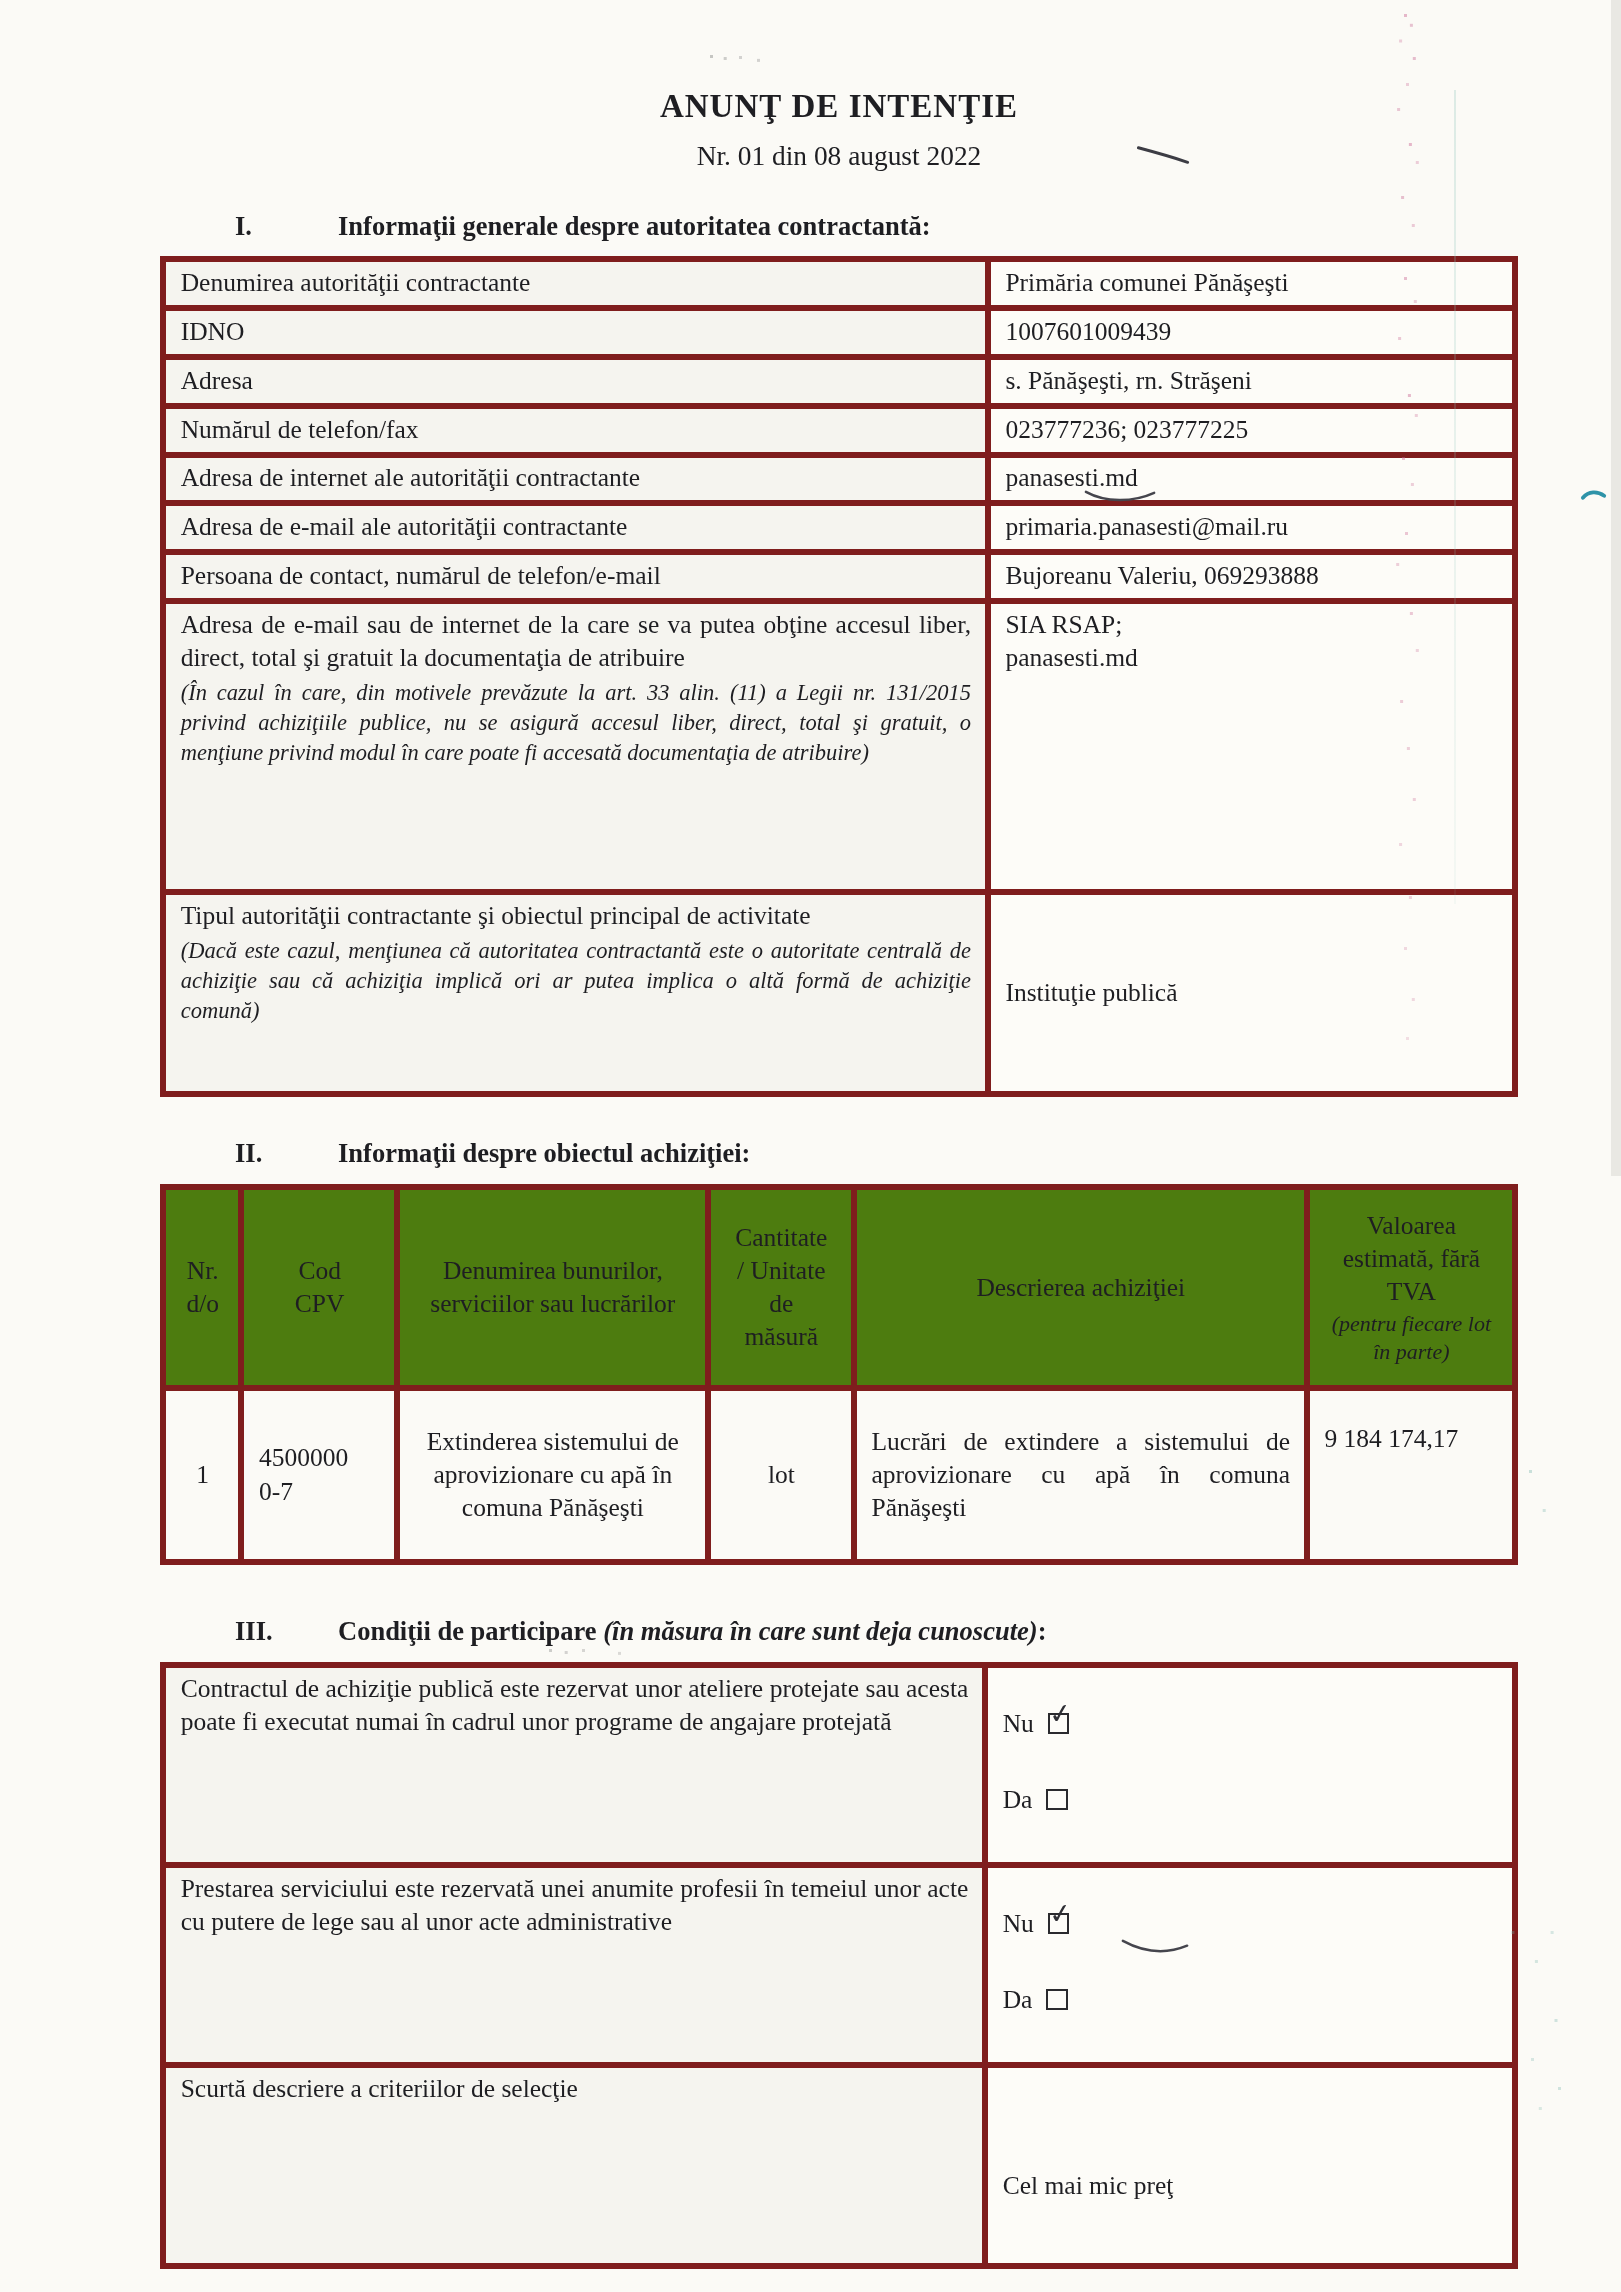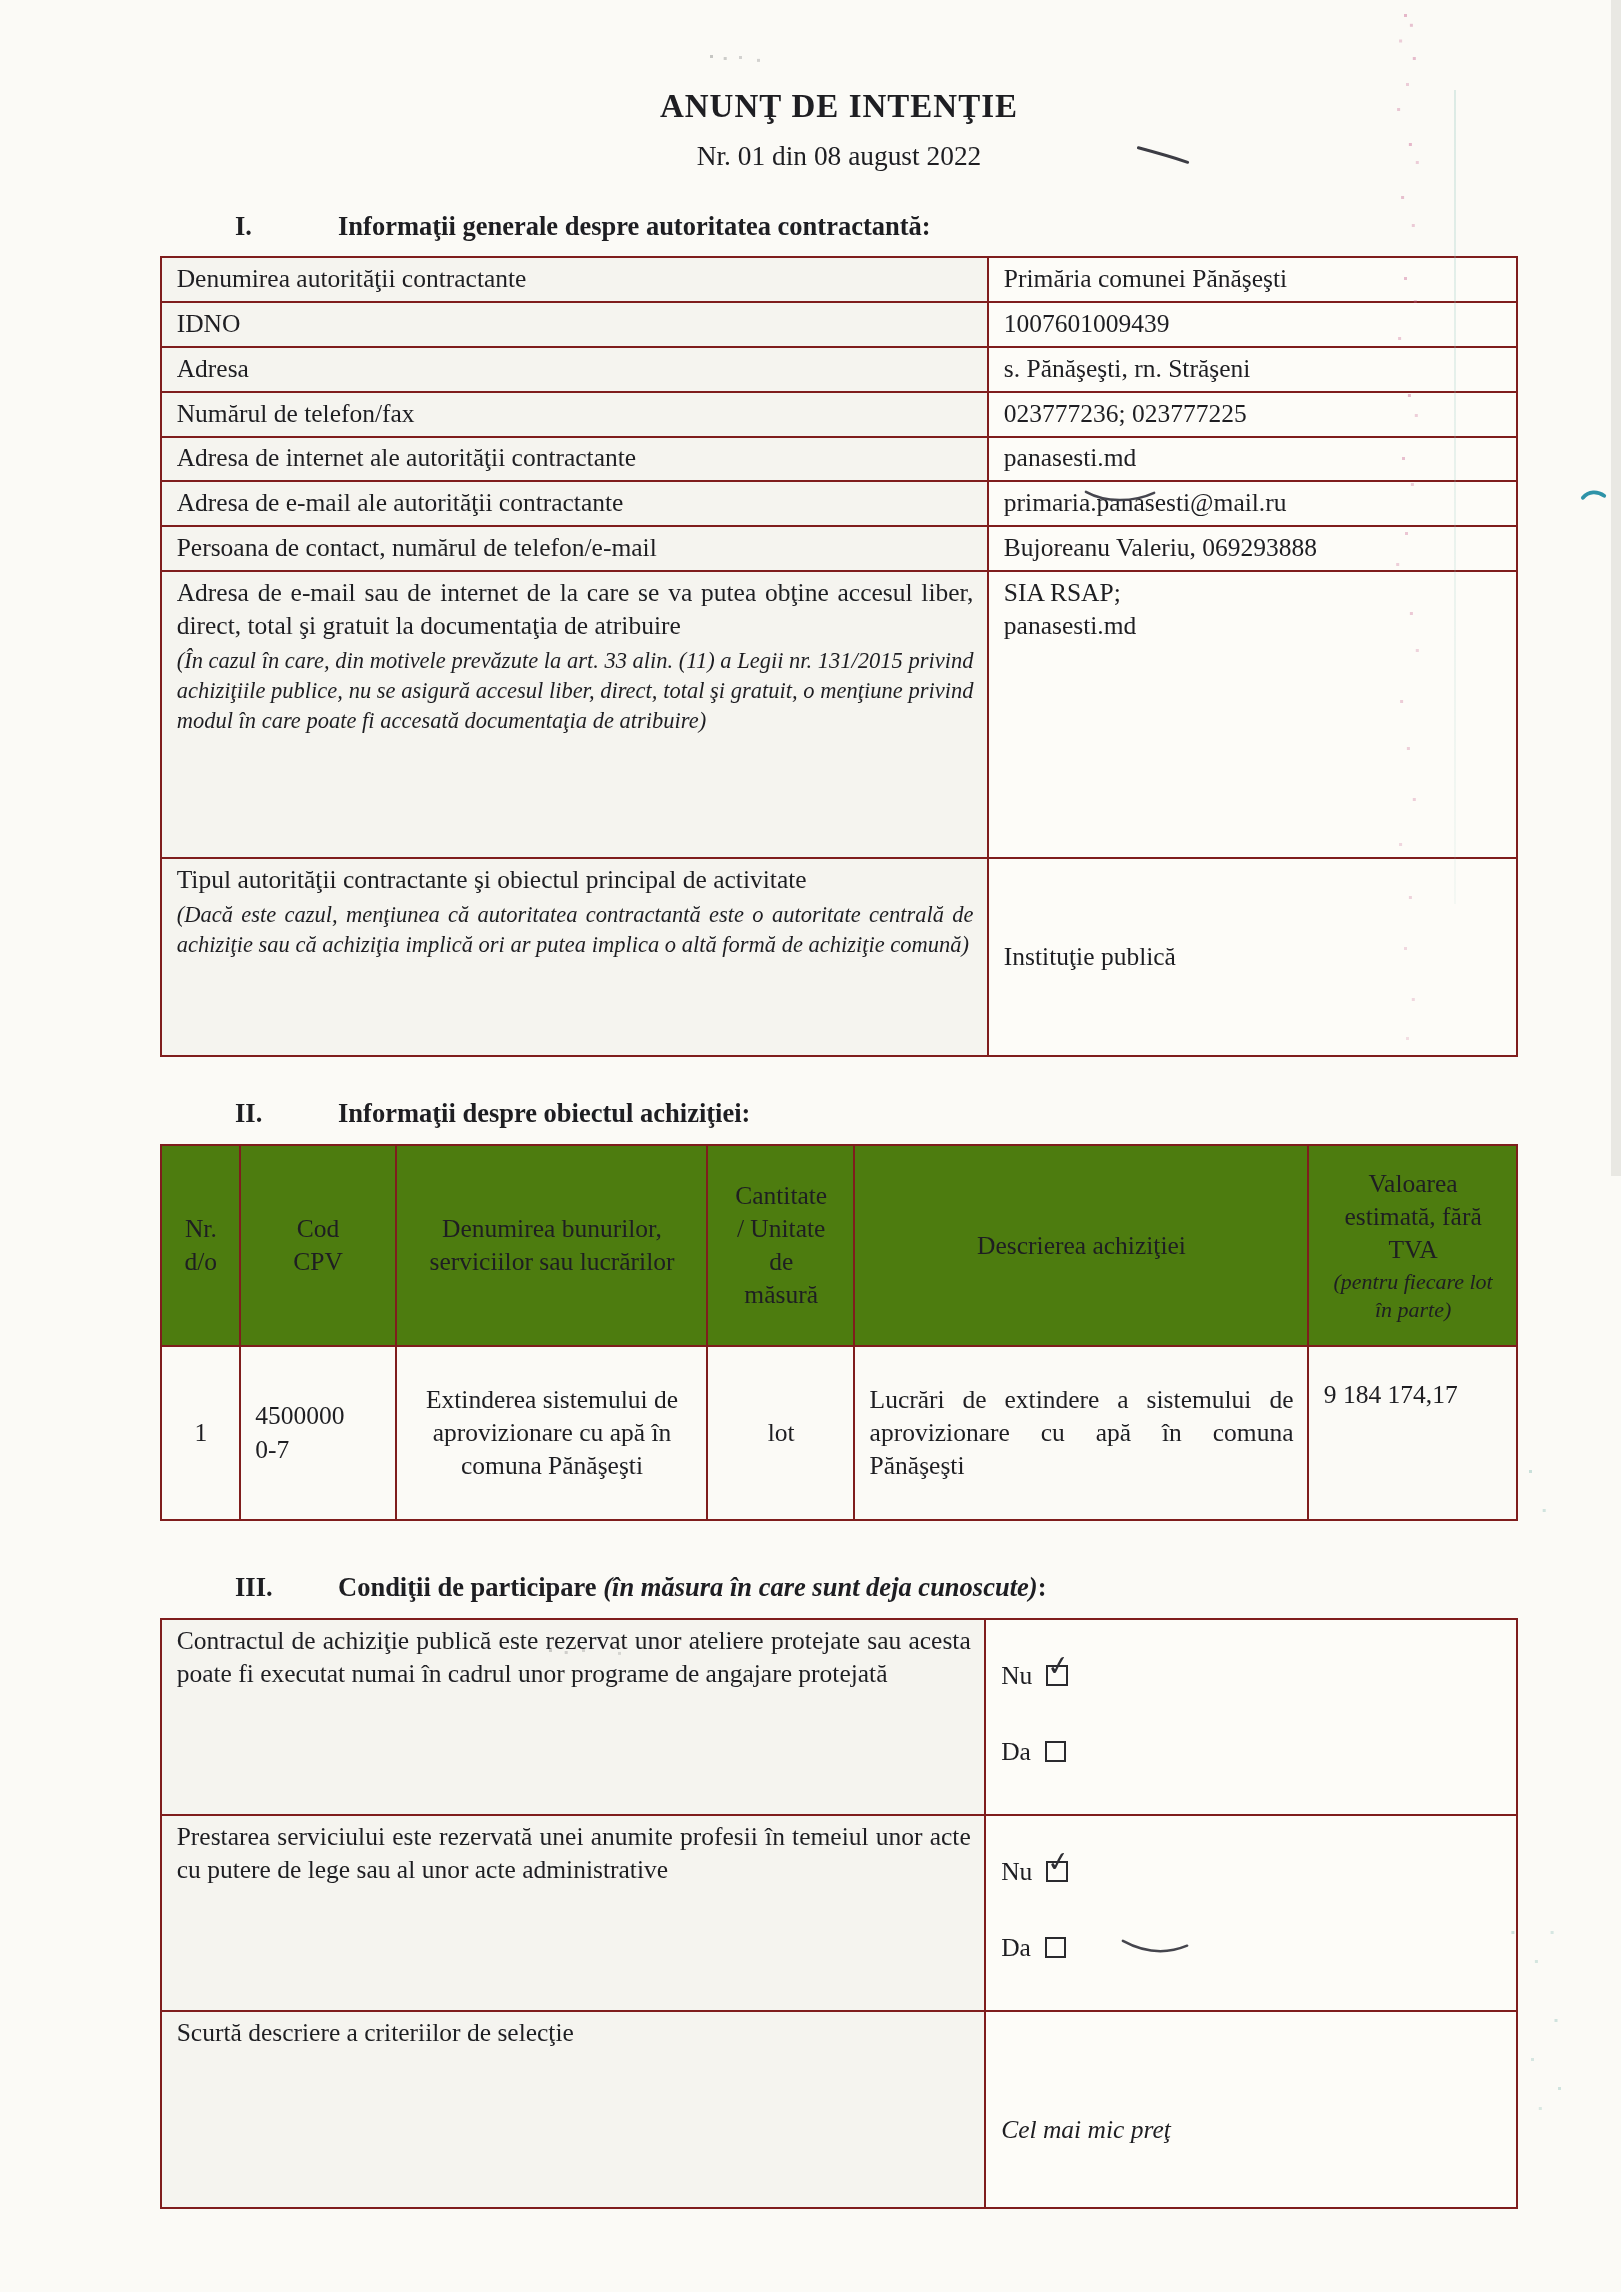--- a/index.html
+++ b/index.html
@@ -15,21 +15,21 @@
   .doc-subtitle{text-align:center;font-size:27.4px;margin:15.7px 0 0 0;}
 
   .sec-heading{display:flex;font-size:26.5px;font-weight:bold;padding-left:75px;margin:0 0 14.7px 0;}
   .sec-heading .numeral{width:103px;flex:0 0 auto;}
   .sec-heading .italic{font-style:italic;font-weight:bold;}
   #heading-1{margin-top:39px;}
   #heading-2{margin-top:41px;}
   #heading-3{margin-top:51px;}
 
   table{border-collapse:collapse;width:100%;table-layout:fixed;border:2.9px solid #26262a;}
-  td,th{border:2px solid #7f1d1d;vertical-align:top;padding:3.9px 13.7px 4.9px 14.7px;
+  td,th{border:6px solid #7f1d1d;vertical-align:top;padding:3.9px 13.7px 4.9px 14.7px;
         font-size:25.5px;line-height:1.3;font-weight:normal;text-align:left;}
   .lbl{background:#f5f4ef;}
   .val{background:#fdfcf8;white-space:pre-line;}
   .just{text-align:justify;}
   .note{display:block;font-style:italic;font-size:22.5px;line-height:1.34;margin-top:3.9px;text-align:justify;}
   .mid{vertical-align:middle;margin-top:8px;}
   .ctr{text-align:center;}
   .pre{white-space:pre-line;}
 
   #table-1{margin-bottom:0;}
@@ -44,21 +44,21 @@
   #table-2 tbody tr{height:174px;}
   #table-2 .hdr-note{display:block;font-style:italic;font-size:22px;line-height:1.25;margin-top:2px;}
   #table-2 td{vertical-align:middle;}
   #table-2 .cell-value{vertical-align:top;padding-top:31px;}
 
   #table-3 col.c-label{width:60.8%;}
   #table-3 col.c-value{width:39.2%;}
   #table-3 tr.c-r1 td{height:120px;}
   #table-3 tr.c-r2 td{height:125px;}
   #table-3 tr.c-r3 td{height:145px;}
-  #table-3 .crit-val{vertical-align:middle;padding-top:45px;font-style:italic;}
+  #table-3 .crit-val{vertical-align:middle;padding-top:45px;}
 
   .opt{display:flex;align-items:center;margin:2px 0 7.8px 0;}
   .cbx{display:inline-block;width:17.6px;height:17.6px;border:2px solid #2a2a2e;margin-left:13.7px;
        position:relative;background:#fdfcf8;}
   .cbx .mark{position:absolute;left:-1px;top:-13.7px;font-size:27.4px;line-height:1;color:#2e2e34;
        transform:rotate(-8deg);}
 
   
   .artifact{position:absolute;pointer-events:none;}
   .pink-dots{left:1404px;top:13.7px;width:2.9px;height:2.9px;background:rgba(201,103,146,.45);

